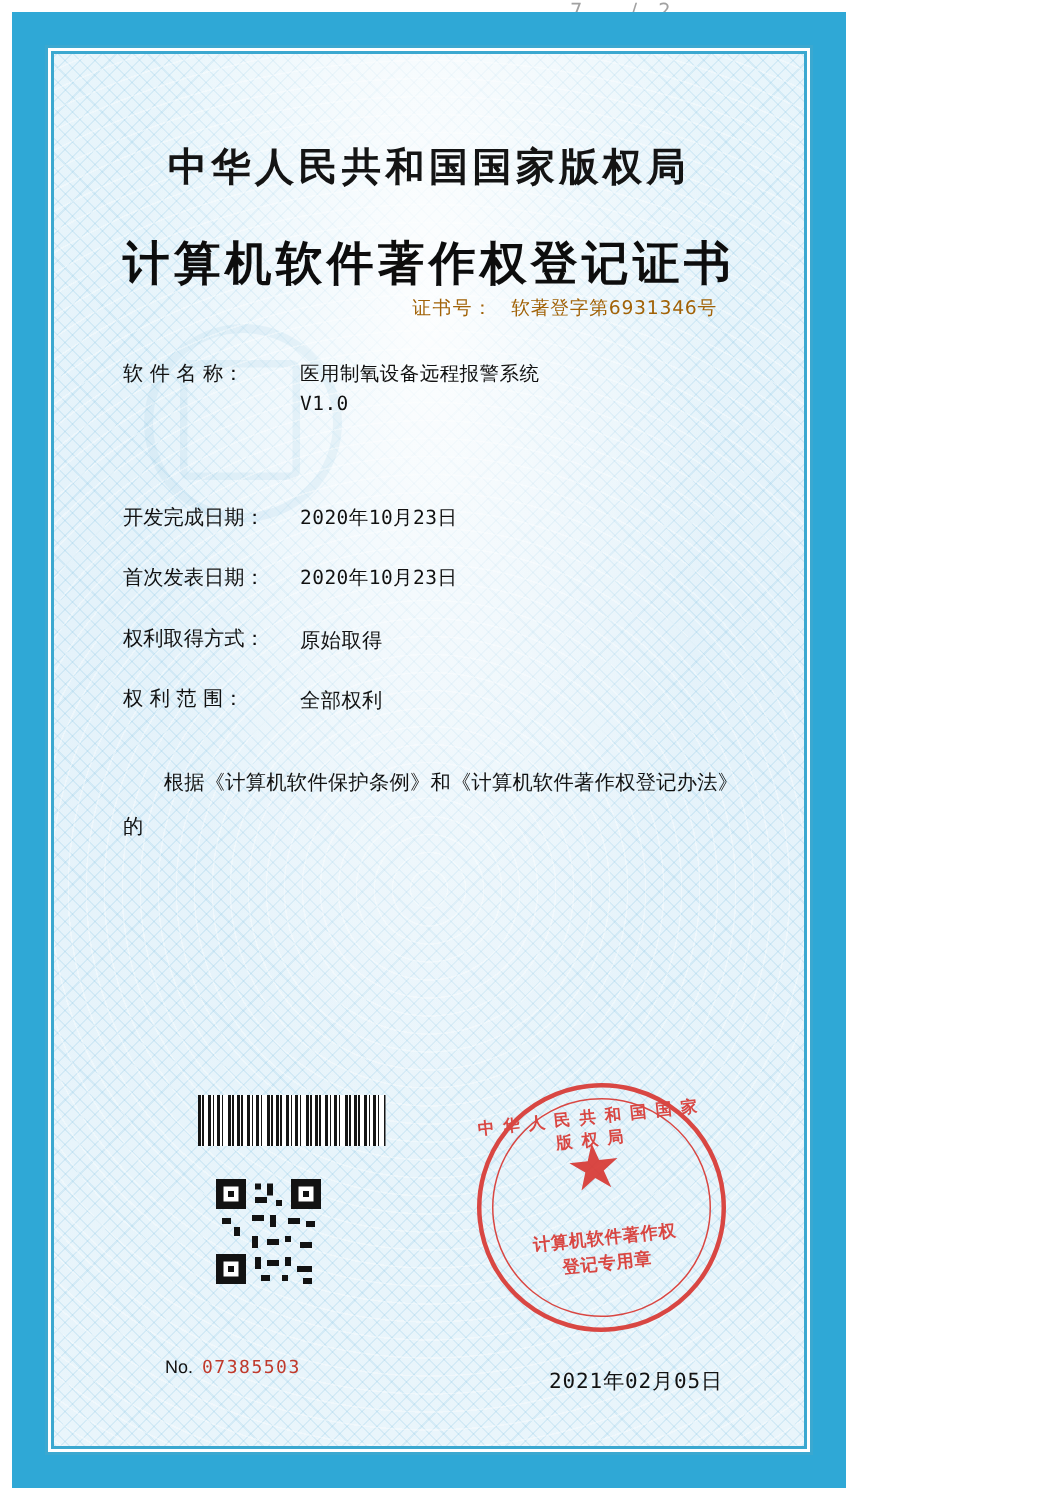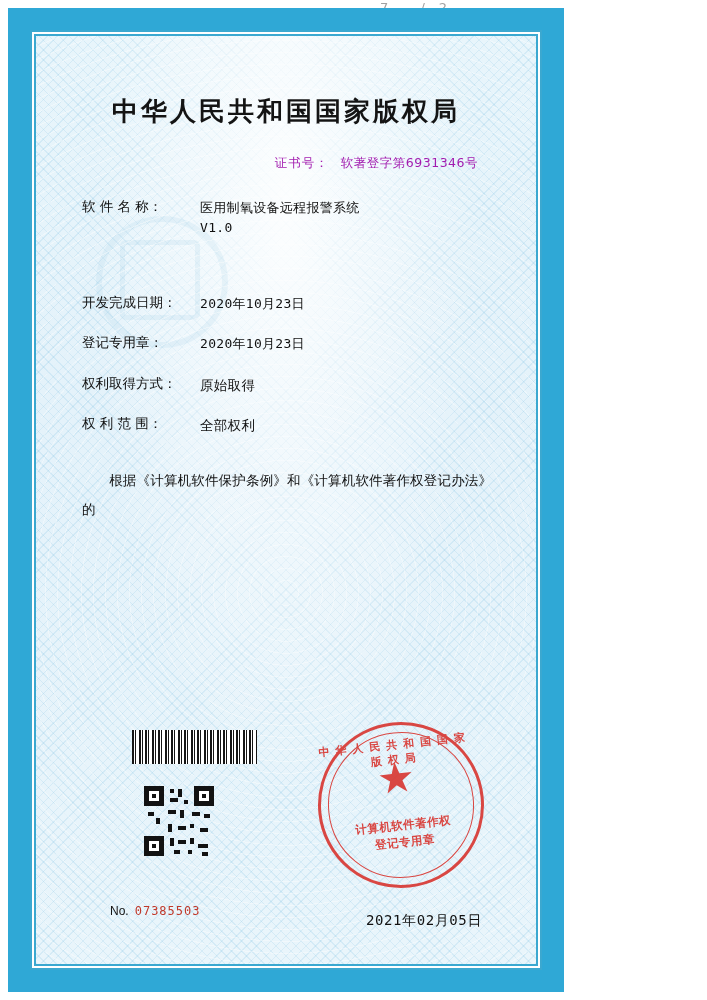--- a/index.html
+++ b/index.html
@@ -122,22 +122,21 @@
     font-family: "DejaVu Serif", "Liberation Serif", serif;
     font-size: 31px;
     font-weight: 700;
     letter-spacing: 3px;
     color: #0d0d0d;
     margin-top: 26px;
   }
   .cert-no {
     text-align: right;
     font-size: 12.5px;
-    color: #a21caf;
-    margin-top: 26px;
+    color: #a16207;
     padding-right: 48px;
     letter-spacing: .5px;
   }
   .cert-no .cert-no-label { letter-spacing: 1px; }
   .cert-no .cert-no-value { margin-left: 12px; }
 
   
   .fields {
     margin-top: 26px;
     padding-left: 36px;
@@ -319,20 +318,21 @@
   </div>
   <div class="border-inner-line"></div>
 
   <div class="paper">
     <div class="watermark"></div>
   </div>
 
   <div class="content">
 
     <div class="org-title">中华人民共和国国家版权局</div>
+    <div class="doc-title">计算机软件著作权登记证书</div>
 
     <div class="cert-no">
       <span class="cert-no-label">证书号：</span><span class="cert-no-value">软著登字第6931346号</span>
     </div>
 
     <div class="fields">
 
       <div class="field-row big">
         <div class="field-label">软 件 名 称：</div>
         <div class="field-value" style="white-space: pre;">医用制氧设备远程报警系统
@@ -343,21 +343,21 @@
 
 
       <div class="gap-lg"></div>
 
       <div class="field-row" style="margin-bottom:20px;">
         <div class="field-label">开发完成日期：</div>
         <div class="field-value">2020年10月23日</div>
       </div>
 
       <div class="field-row" style="margin-bottom:20px;">
-        <div class="field-label">登记专用章：</div>
+        <div class="field-label">首次发表日期：</div>
         <div class="field-value">2020年10月23日</div>
       </div>
 
       <div class="field-row" style="margin-bottom:20px;">
         <div class="field-label">权利取得方式：</div>
         <div class="field-value cjk">原始取得</div>
       </div>
 
       <div class="field-row" style="margin-bottom:20px;">
         <div class="field-label">权 利 范 围：</div>

